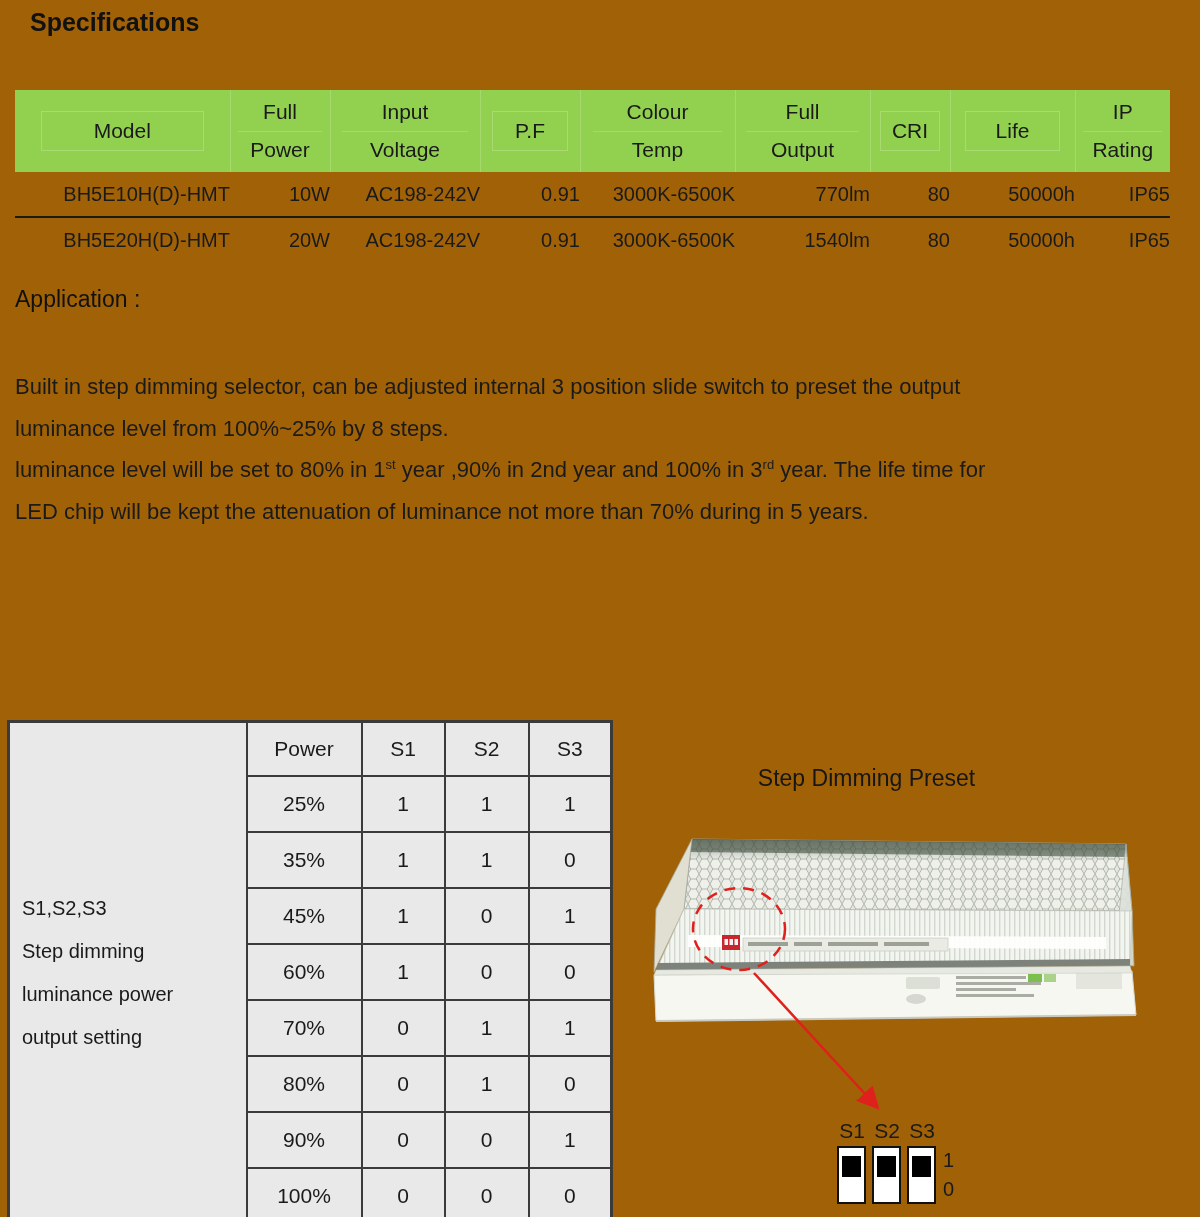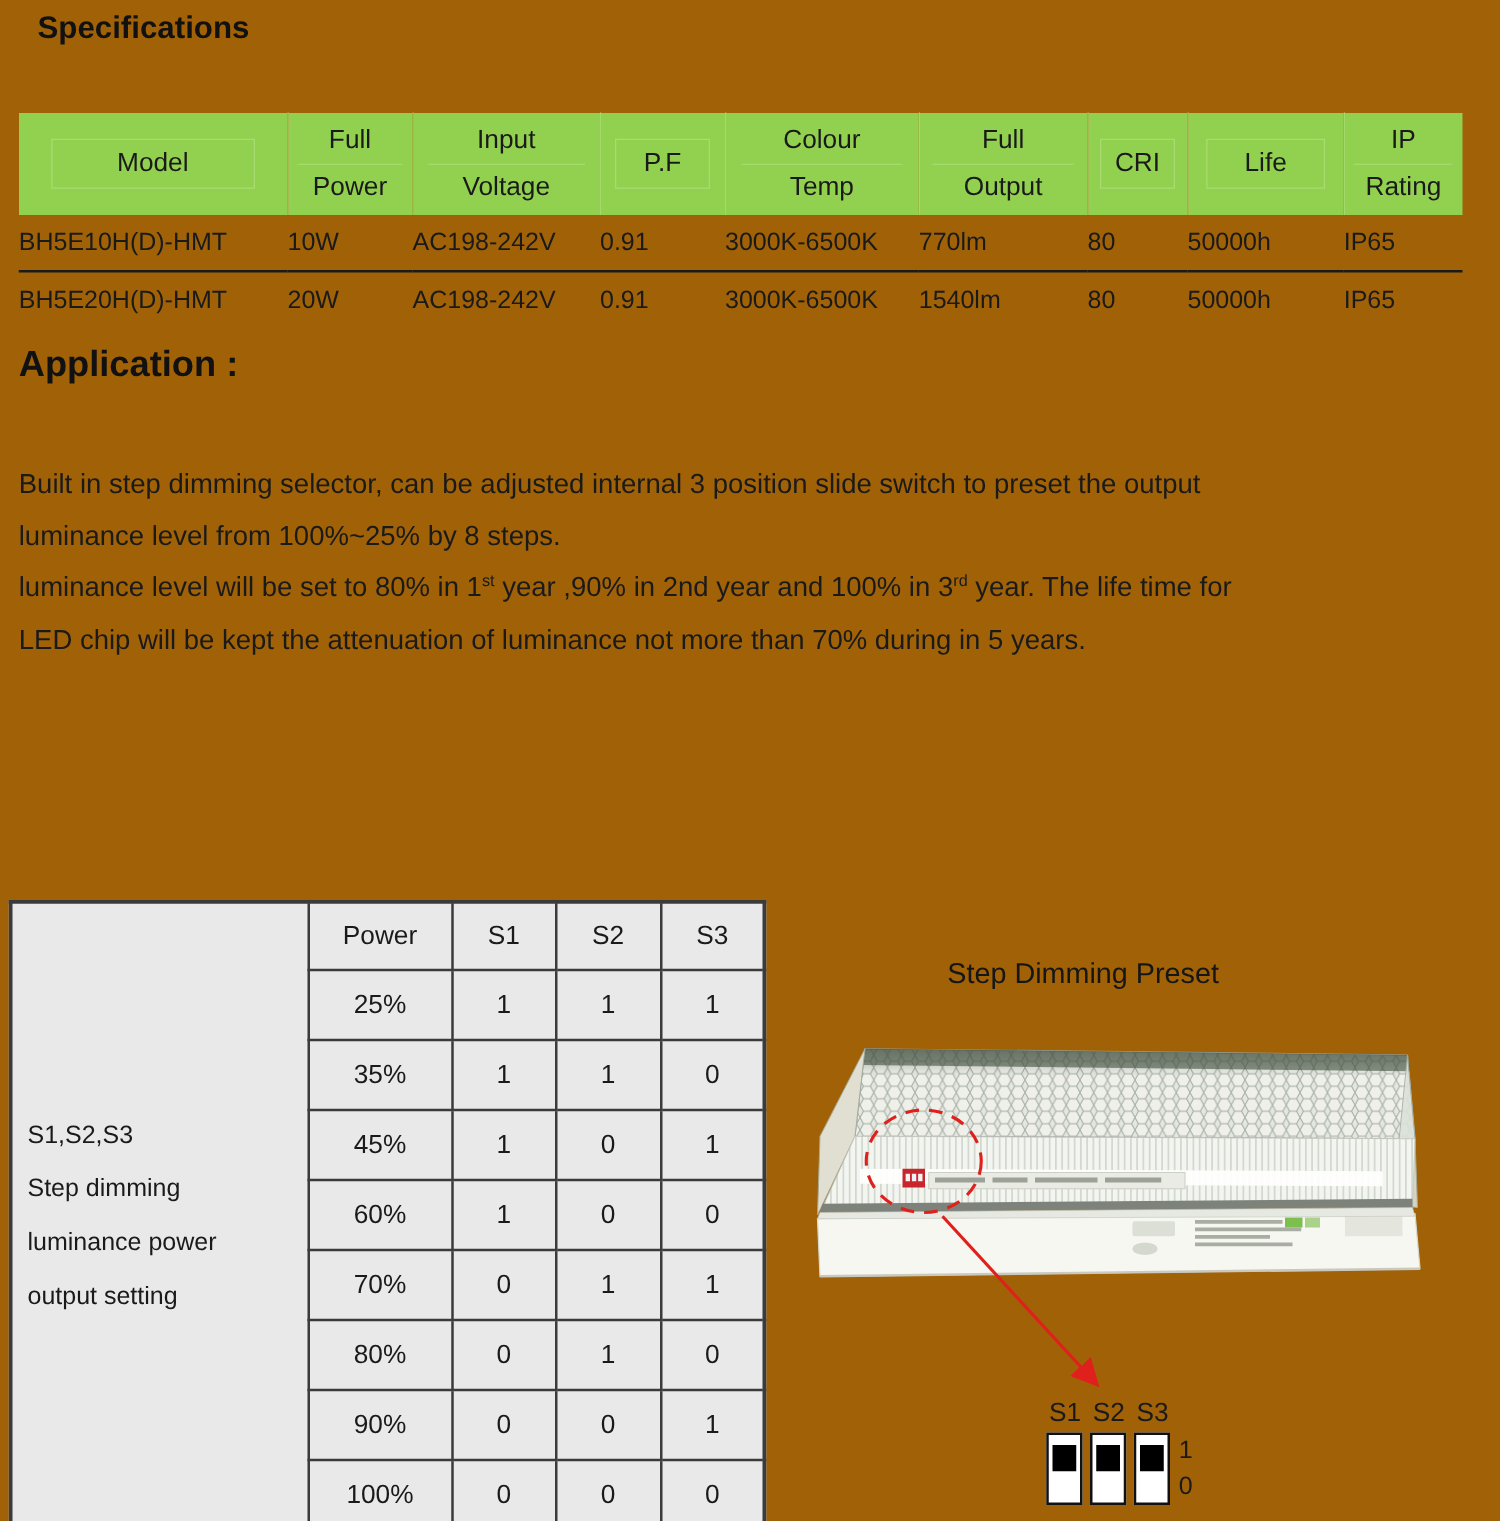--- a/index.html
+++ b/index.html
@@ -1,32 +1,32 @@
 <!DOCTYPE html>
 <html><head>
 <meta charset="utf-8">
 <style>
   html,body{margin:0;padding:0;background:#ffffff;}
   .page{position:relative;width:1200px;height:1217px;background:#a16207;overflow:hidden;
         font-family:"Liberation Sans","DejaVu Sans",sans-serif;color:#1c1c1c;}
 
   
   .h-spec{position:absolute;left:30px;top:8px;font-size:25px;font-weight:bold;color:#111;}
-  .h-app{position:absolute;left:15px;top:276px;font-size:29px;font-weight:bold;color:#111;}
+  .h-app{position:absolute;left:15px;top:286px;font-size:23px;font-weight:normal;color:#111;}
 
   
   .spec{position:absolute;left:15px;top:70px;width:1155px;border-collapse:collapse;table-layout:fixed;margin-top:20px;}
   .spec th{background:#92d050;height:82px;font-weight:normal;font-size:21px;color:#1a1a1a;
            vertical-align:middle;text-align:center;position:relative;padding:0;}
   .spec th + th{border-left:1px solid #a6d96b;}
   .spec th.two::after{content:"";position:absolute;left:8%;right:8%;top:50%;height:1px;background:#a6d96b;}
   .spec th.one::after{content:"";position:absolute;left:12%;right:12%;top:21px;bottom:21px;
                       border:1px solid #a9db72;pointer-events:none;}
   .spec th .hl{display:block;line-height:38px;}
-  .spec td{height:44px;text-align:left;font-size:20px;color:#1a1a1a;padding:0;}
+  .spec td{height:44px;text-align:right;font-size:20px;color:#1a1a1a;padding:0;}
   .spec tr.r2 td{border-top:2px solid #1a1a1a;}
 
   
   .para{position:absolute;left:15px;top:366px;width:1170px;font-size:22px;color:#1a1a1a;}
   .para .pline{display:block;line-height:41.5px;white-space:nowrap;}
   .para .sup{font-size:13px;vertical-align:super;line-height:0;}
 
   
   .dim{position:absolute;left:7px;top:720px;border-collapse:collapse;table-layout:fixed;
        background:#e9e9e9;border:3px solid #3b3b3b;}

